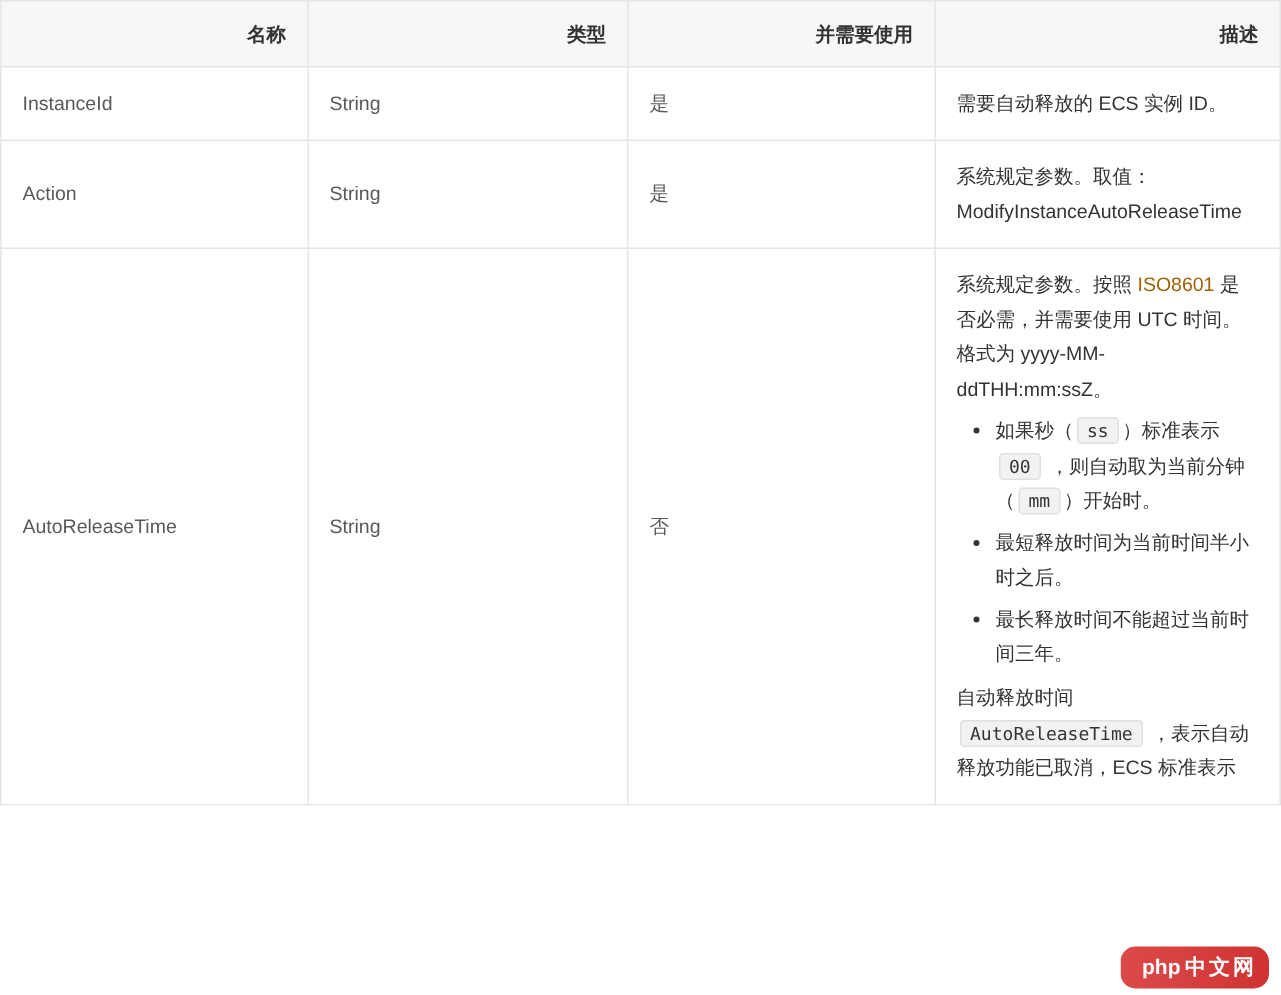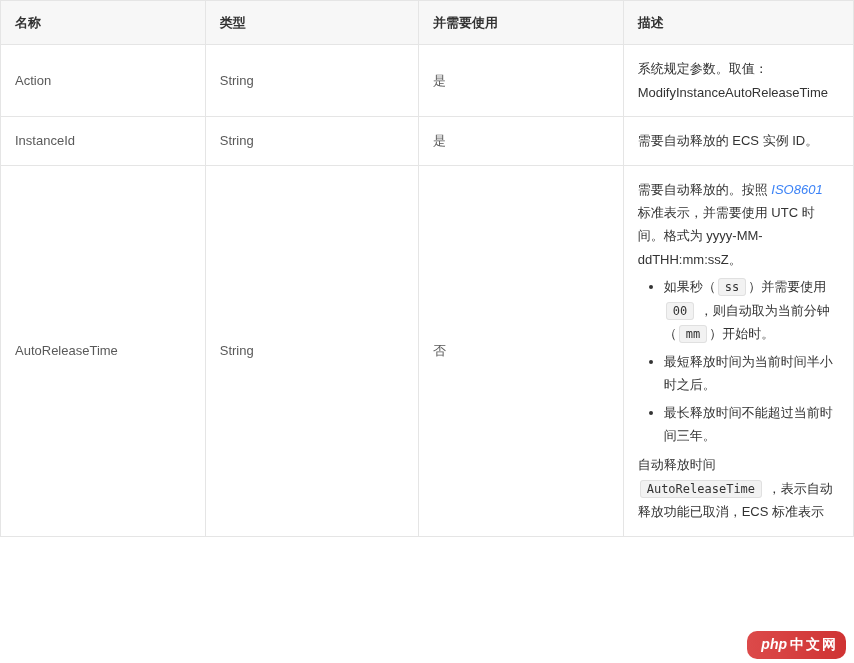--- a/index.html
+++ b/index.html
@@ -25,35 +25,35 @@
       padding: 12px 14px;
       vertical-align: top;
       text-align: left;
       word-wrap: break-word;
     }
     th {
       background: #f7f7f7;
       font-weight: 600;
       color: #333;
       padding: 10px 14px;
+      text-align: right;
     }
     .col-name { width: 24%; }
     .col-type { width: 25%; }
     .col-req  { width: 24%; }
     .col-desc { width: 27%; }
     td {
       color: #595959;
     }
     td.desc {
       color: #333;
     }
     a.link {
-      color: #3b82f6;
+      color: #a16207;
       text-decoration: none;
-      font-style: italic;
     }
     ul {
       margin: 4px 0 6px 0;
       padding-left: 26px;
     }
     ul li {
       margin-bottom: 4px;
       line-height: 1.8;
     }
     code.inline {
@@ -81,21 +81,20 @@
       color: #fff;
       background: linear-gradient(90deg,#d93b3b,#c22);
       padding: 1px 8px 2px 14px;
       border-radius: 10px;
       letter-spacing: 2px;
       opacity: 0.92;
       font-family: Arial, sans-serif;
     }
     .watermark .ph {
       color: #fff;
-      font-style: italic;
       margin-right: 3px;
       letter-spacing: 0;
     }
   </style>
 </head>
 <body>
 
 <table>
   <colgroup>
     <col class="col-name">
@@ -106,40 +105,40 @@
   <thead>
     <tr>
       <th>名称</th>
       <th>类型</th>
       <th>并需要使用</th>
       <th>描述</th>
     </tr>
   </thead>
   <tbody>
     <tr class="vmid">
+      <td>InstanceId</td>
+      <td>String</td>
+      <td>是</td>
+      <td class="desc">需要自动释放的 ECS 实例 ID。</td>
+    </tr>
+    <tr class="vmid">
       <td>Action</td>
       <td>String</td>
       <td>是</td>
       <td class="desc">系统规定参数。取值：ModifyInstanceAutoReleaseTime</td>
-    </tr>
-    <tr class="vmid">
-      <td>InstanceId</td>
-      <td>String</td>
-      <td>是</td>
-      <td class="desc">需要自动释放的 ECS 实例 ID。</td>
     </tr>
     <tr class="row3">
       <td>AutoReleaseTime</td>
       <td>String</td>
       <td>否</td>
       <td class="desc">
-        <span>需要自动释放的。按照 </span><a href="#" class="link">ISO8601</a><span> 标准表示，并需要使用 UTC 时间。格式为 yyyy-MM-ddTHH:mm:ssZ。</span>
+        <span>系统规定参数。按照 </span><a href="#" class="link">ISO8601</a><span> 是否必需，并需要使用 UTC 时间。格式为 yyyy-MM-ddTHH:mm:ssZ。</span>
         <ul>
           <li>
-            <span>如果秒（</span><code class="inline">ss</code><span>）并需要使用 </span><code class="inline">00</code><span> ，则自动取为当前分钟（</span><code class="inline">mm</code><span>）开始时。</span>
+            <span>如果秒（</span><code class="inline">ss</code><span>）标准表示 </span><code class="inline">00</code><span> ，则自动取为当前分钟（</span><code class="inline">mm</code><span>）开始时。</span>
           </li>
           <li>最短释放时间为当前时间半小时之后。</li>
           <li>最长释放时间不能超过当前时间三年。</li>
         </ul>
         <div>
           <span>自动释放时间 </span><code class="inline">AutoReleaseTime</code><span> ，表示自动释放功能已取消，ECS 标准表示</span>
         </div>
       </td>
     </tr>
   </tbody>

